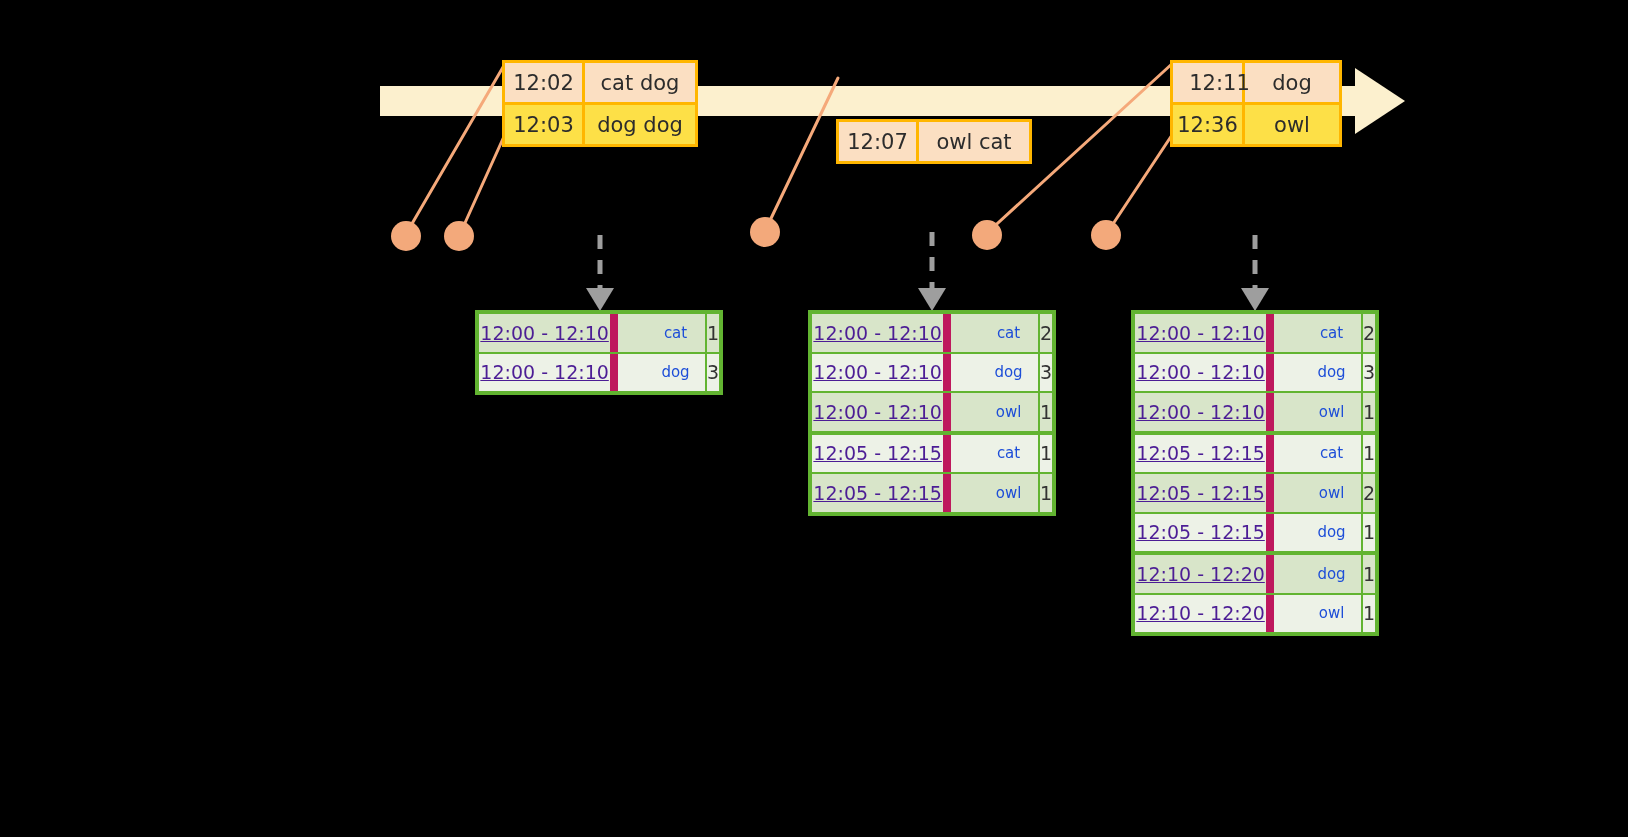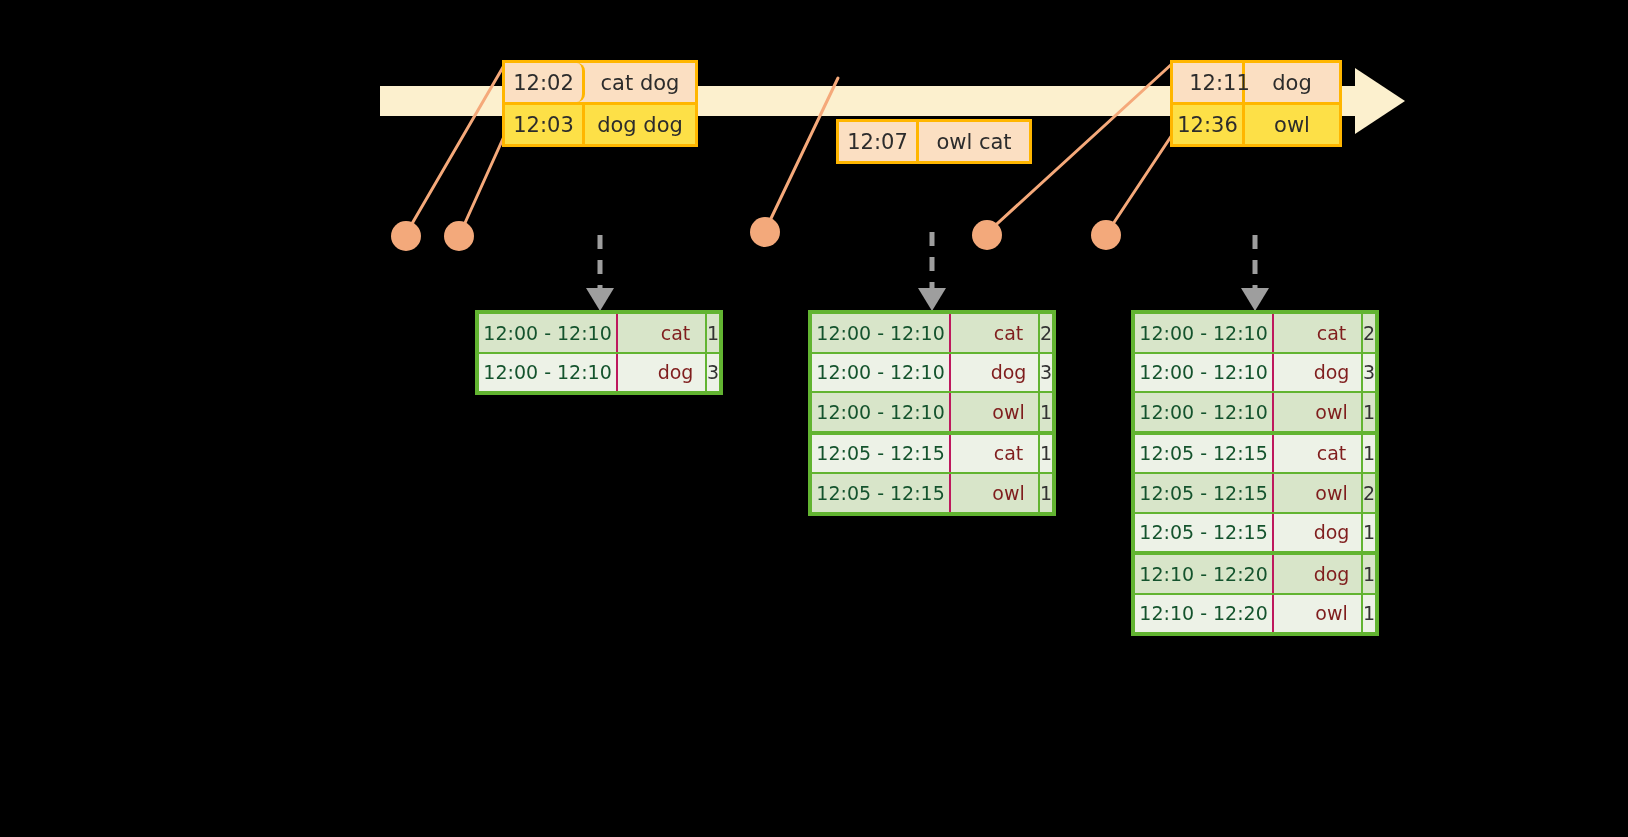--- a/index.html
+++ b/index.html
@@ -79,30 +79,31 @@
   }
   .res-row.shade-a { background: #D8E5C9; }
   .res-row.shade-b { background: #EDF2E7; }
   .res-row + .res-row { border-top: 2px solid #62B431; }
   .res-row.group-end + .res-row { border-top: 4px solid #62B431; }
   .res-win {
     display: flex;
     align-items: center;
     justify-content: center;
     font-size: 19px;
-    color: #14532d;
-    border-right: 2px solid #be185d;
-    box-sizing: border-box;
+    color: #4c1d95;
+    border-right: 8px solid #be185d;
+    box-sizing: border-box;
+    text-decoration: underline;
   }
   .res-key {
     display: flex;
     align-items: center;
     justify-content: center;
-    font-size: 19px;
-    color: #7f1d1d;
+    font-size: 15px;
+    color: #1d4ed8;
     border-right: 2px solid #62B431;
     box-sizing: border-box;
     margin-left: 28px;
   }
   .res-cnt {
     display: flex;
     align-items: center;
     justify-content: center;
     font-size: 19px;
     color: #333333;
@@ -149,21 +150,21 @@
       </g>
       <g>
         <line x1="1255" y1="235" x2="1255" y2="288" stroke-dasharray="14,11"></line>
         <polygon points="1241,288 1269,288 1255,311" stroke="none"></polygon>
       </g>
     </g>
   </svg>
 
   <div class="event-box" style="left:502px; top:60px; width:196px;">
     <div class="event-row shade-a">
-      <span class="ev-time" style="width:80px;border-radius:8px;">12:02</span>
+      <span class="ev-time" style="width:80px;">12:02</span>
       <span class="ev-words">cat dog</span>
     </div>
     <div class="event-row shade-b">
       <span class="ev-time" style="width:80px;">12:03</span>
       <span class="ev-words">dog dog</span>
     </div>
   </div>
 
   <div class="event-box" style="left:836px; top:80px; width:196px;margin-top:39px;">
     <div class="event-row shade-a">

